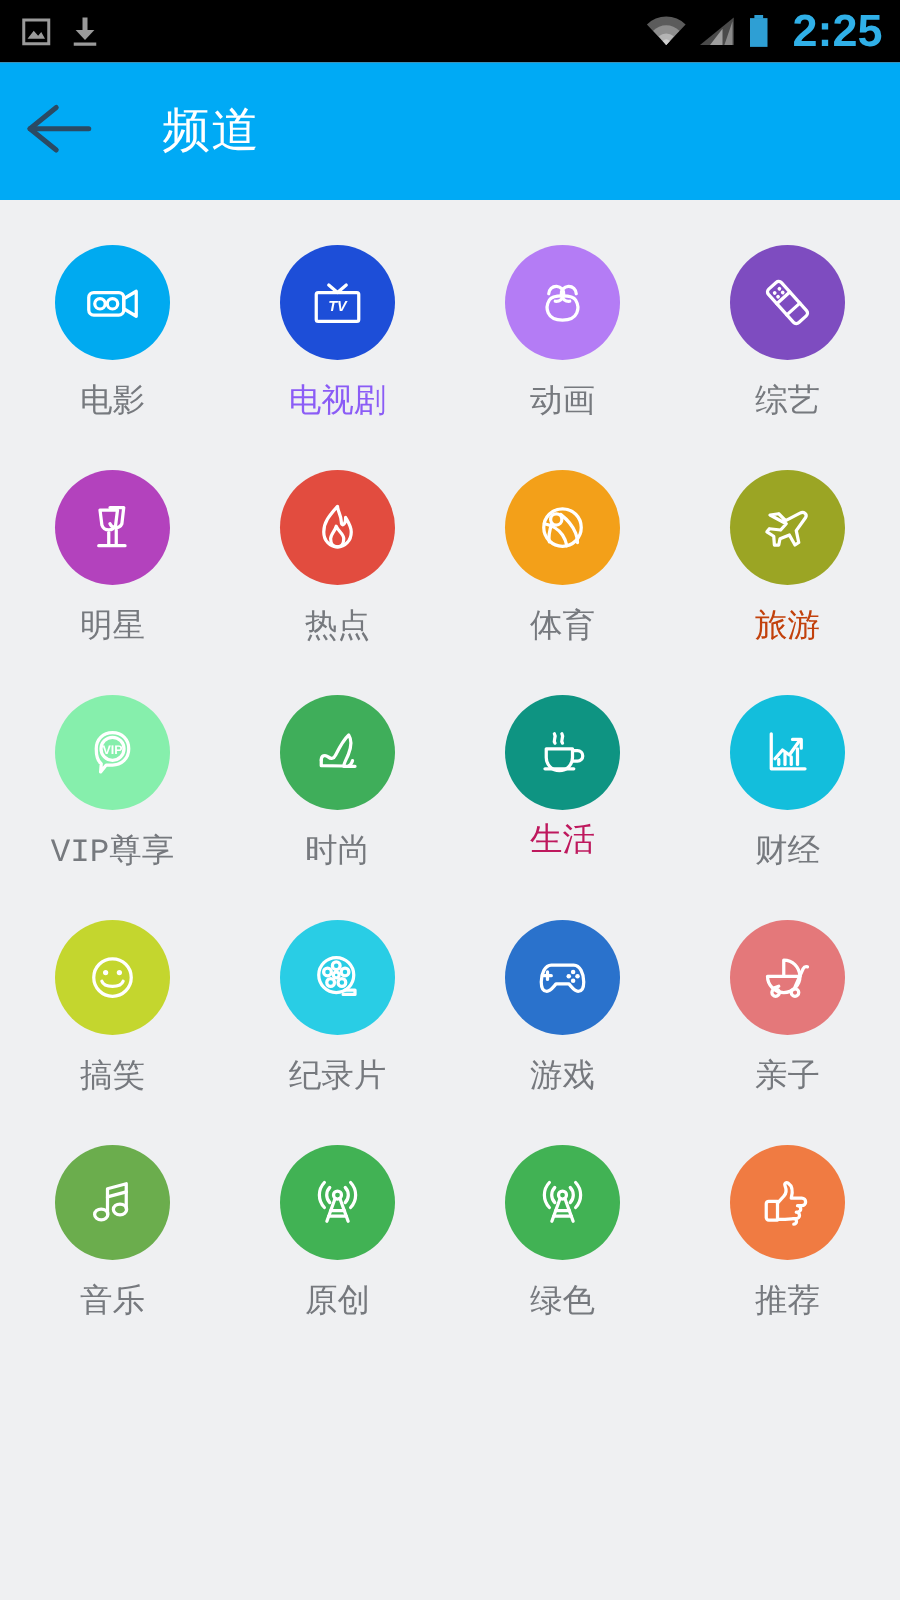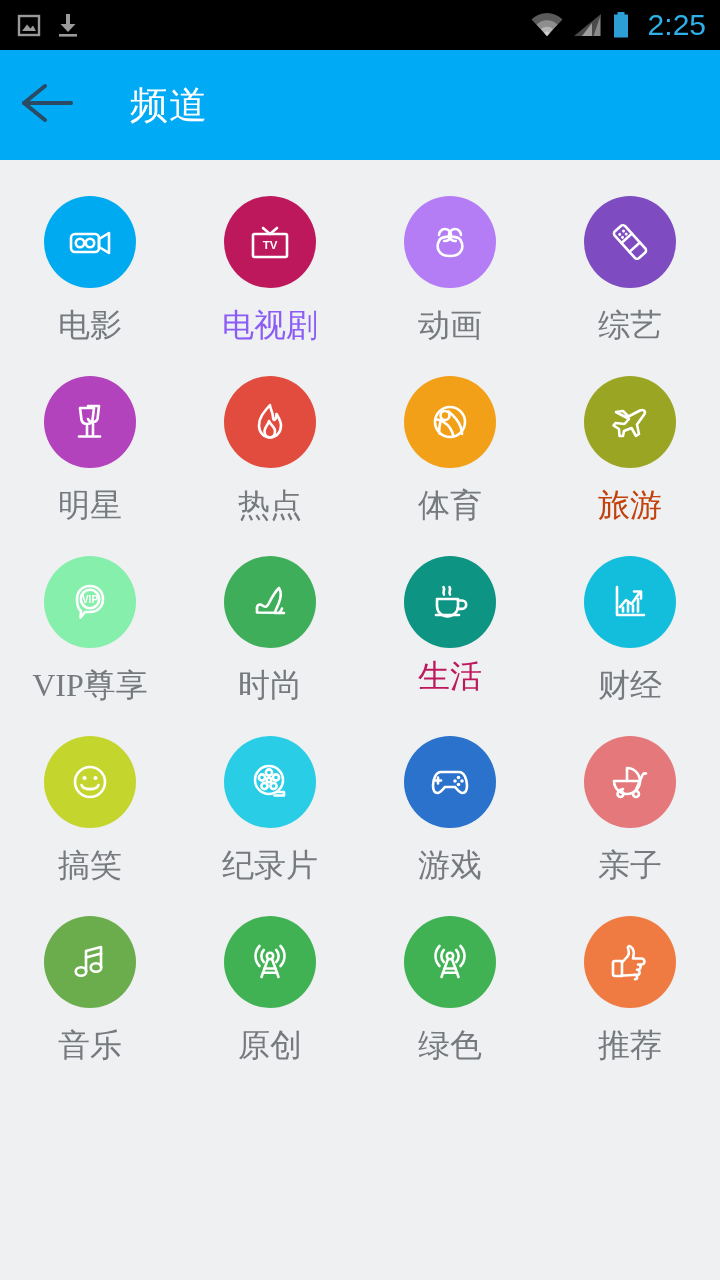--- a/index.html
+++ b/index.html
@@ -35,25 +35,26 @@
   }
   #status-right {
     margin-left: auto;
     display: flex;
     align-items: center;
     gap: 9px;
   }
   .sb-icon { display: block; }
   #status-clock {
     color: #30B0E8;
-    font-size: 30px;
+    font-size: 36px;
     line-height: 1;
     letter-spacing: 0px;
     margin-left: 9px;
     font-family: "Liberation Sans", sans-serif;
+    font-weight: bold;
   }
 
   
   #app-bar {
     position: relative;
     height: 110px;
     background: #00AAF5;
     display: flex;
     align-items: center;
   }
@@ -94,24 +95,24 @@
     height: 92px;
     border-radius: 50%;
     display: flex;
     align-items: center;
     justify-content: center;
     margin-top: 4px;
   }
   .channel-circle svg { display: block; }
   .channel-label {
     margin-top: 21px;
-    font-size: 32px;
+    font-size: 26px;
     color: #76797E;
     line-height: 1;
-    font-family: Liberation Serif, serif;
+    font-family: Liberation Mono, monospace;
     white-space: nowrap;
   }
 </style>
 </head>
 <body>
 
 <div id="screen" style="background: rgb(239, 240, 242);">
 
   <div id="status-bar" style="background: rgb(0, 0, 0);">
     <div id="status-left">
@@ -176,21 +177,21 @@
       <rect x="5" y="16" width="28" height="18" rx="4" fill="none" stroke="#FFFFFF" stroke-width="2.6" stroke-linecap="round" stroke-linejoin="round"></rect>
       <circle cx="14" cy="25" r="4.2" fill="none" stroke="#FFFFFF" stroke-width="2.6" stroke-linecap="round" stroke-linejoin="round"></circle>
       <circle cx="24" cy="25" r="4.2" fill="none" stroke="#FFFFFF" stroke-width="2.6" stroke-linecap="round" stroke-linejoin="round"></circle>
       <path d="M33 21 L43 15 L43 35 L33 29 Z" fill="none" stroke="#FFFFFF" stroke-width="2.6" stroke-linecap="round" stroke-linejoin="round"></path>
     </svg>
           </span>
         </div>
         <div class="channel-label" style="color: rgb(118, 121, 126);">电影</div>
       </div>
       <div class="channel-cell">
-        <div class="channel-circle" style="background: #be185d;">
+        <div class="channel-circle" style="background: #1d4ed8; font-style: italic;">
           <span>
             <svg viewBox="0 0 48 48" width="48" height="48">
       <rect x="7" y="16" width="34" height="23" rx="1.5" fill="none" stroke="#FFFFFF" stroke-width="2.6" stroke-linecap="round" stroke-linejoin="round"></rect>
       <path d="M17 10 L24 16 L31 10" fill="none" stroke="#FFFFFF" stroke-width="2.6" stroke-linecap="round" stroke-linejoin="round"></path>
       <text x="24" y="31" text-anchor="middle" fill="#FFFFFF" font-size="11.5" font-family="Liberation Sans, sans-serif" font-weight="bold">TV</text>
     </svg>
           </span>
         </div>
         <div class="channel-label" style="color: #8b5cf6;">电视剧</div>
       </div>

